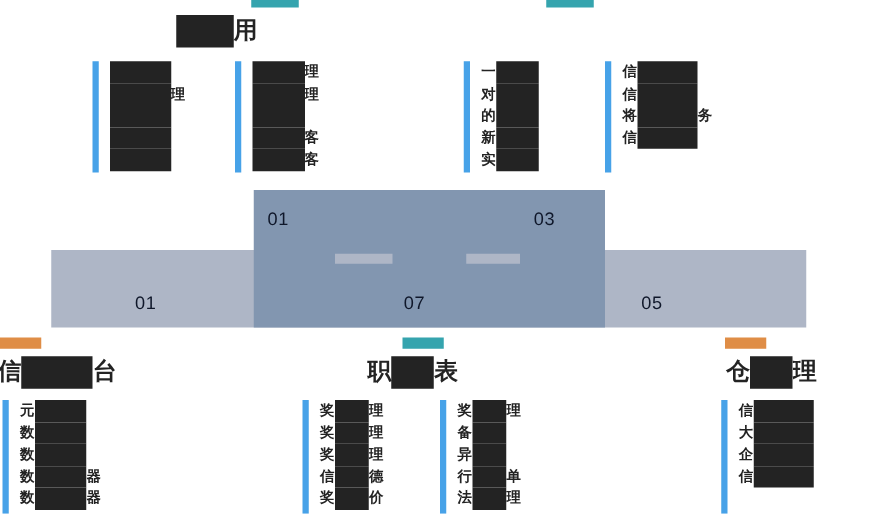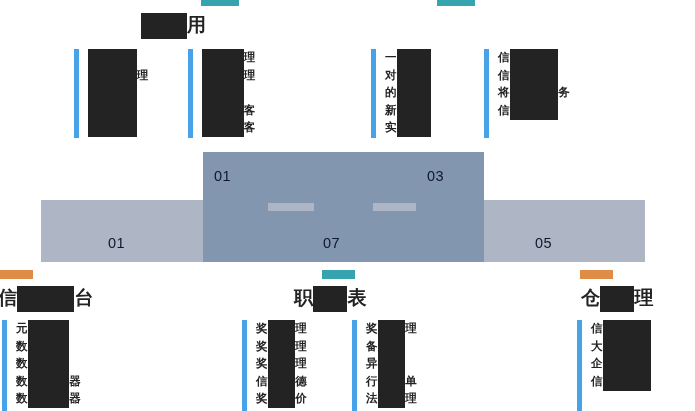--- a/index.html
+++ b/index.html
@@ -145,21 +145,21 @@
   <div class="bar-wide" style="left:41px; top:200px; width:604px; height:62px;"></div>
   <div class="bar-core" style="left:203px; top:152px; width:281px; height:110px;"></div>
 
   <div class="chip" style="left:268px; top:203px; width:46px;"></div>
   <div class="chip" style="left:373px; top:203px; width:43px;"></div>
 
   <div class="num" style="left:214px; top:167px;">01</div>
   <div class="num" style="left:427px; top:167px;">03</div>
   <div class="num" style="left:108px; top:234px;">01</div>
   <div class="num" style="left:323px; top:234px;">07</div>
-  <div class="num" style="left:535px; top:234px;">05</div>
+  <div class="num" style="left:513px; top:234px;">05</div>
 
   <div class="tick orange" style="left:0px; top:270px; width:33px;"></div>
   <div class="tick teal" style="left:322px; top:270px; width:33px;"></div>
   <div class="tick orange" style="left:580px; top:270px; width:33px;"></div>
 
   <div class="heading" style="left:-2px; top:285px;">
     <span>信</span><span class="redact">■■■■■</span><span>台</span>
   </div>
 
   <div class="heading" style="left:581px; top:285px;">

